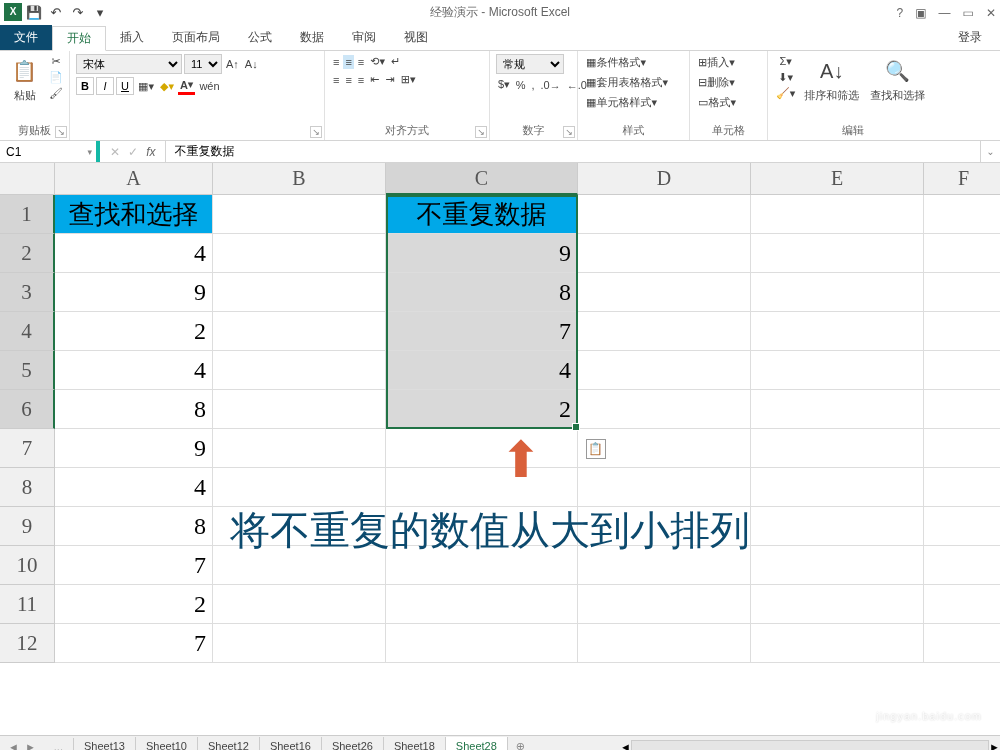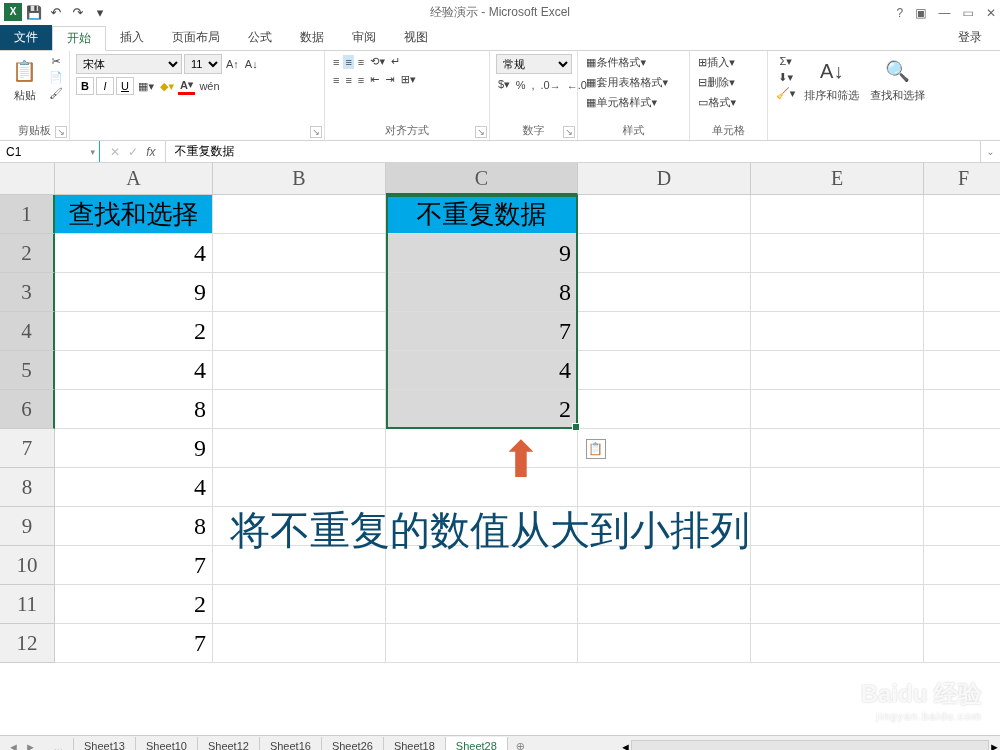--- a/index.html
+++ b/index.html
@@ -29,21 +29,21 @@
 .rbtn-big { flex-direction: column; gap: 2px; padding: 2px 4px; }
 .rbtn-big .ico { width: 30px; height: 30px; display: flex; align-items: center; justify-content: center; font-size: 20px; }
 .rrow { display: flex; gap: 2px; align-items: center; }
 .rcol { display: flex; flex-direction: column; gap: 1px; }
 .font-select { border: 1px solid #ccc; font-size: 11px; height: 20px; padding: 0 2px; }
 .sq { width: 18px; height: 18px; border: 1px solid #ccc; display: inline-flex; align-items: center; justify-content: center; font-size: 11px; }
 .dialog-launcher { position: absolute; right: 2px; bottom: 2px; font-size: 9px; color: #888; width: 12px; height: 12px; border: 1px solid #ccc; display: flex; align-items: center; justify-content: center; }
 
 
 .formula-bar { height: 22px; border-bottom: 1px solid #d4d4d4; display: flex; align-items: stretch; }
-.name-box { width: 100px; border-right: 1px solid #14b8a6; display: flex; align-items: center; padding: 0 6px; font-size: 12px; position: relative; }
+.name-box { width: 100px; border-right: 4px solid #14b8a6; display: flex; align-items: center; padding: 0 6px; font-size: 12px; position: relative; }
 .name-box::after { content: "▾"; position: absolute; right: 4px; color: #888; font-size: 9px; }
 .fb-icons { display: flex; align-items: center; gap: 8px; padding: 0 10px; color: #bbb; font-size: 12px; border-right: 1px solid #d4d4d4; }
 .fb-input { flex: 1; display: flex; align-items: center; padding: 0 8px; font-size: 12px; }
 .fb-expand { width: 20px; border-left: 1px solid #d4d4d4; display: flex; align-items: center; justify-content: center; color: #888; font-size: 10px; }
 
 
 .grid-area { position: relative; height: 572px; overflow: hidden; background: #fff; }
 .corner { position: absolute; left: 0; top: 0; width: 55px; height: 32px; background: #f0f0f0; border-right: 1px solid #ccc; border-bottom: 1px solid #ccc; }
 .col-headers { position: absolute; left: 55px; top: 0; height: 32px; display: flex; }
 .col-header { border-right: 1px solid #ccc; border-bottom: 1px solid #ccc; background: #f0f0f0; display: flex; align-items: center; justify-content: center; font-size: 20px; font-family: "SimSun", serif; color: #555; }
@@ -178,21 +178,21 @@
         <span class="rbtn">⇥</span>
         <span class="rbtn">⊞▾</span>
       </div>
     </div>
     <div class="group-label">对齐方式</div>
     <div class="dialog-launcher">↘</div>
   </div>
 
   <div class="ribbon-group" style="width:88px">
     <div class="group-content rcol" style="gap:3px">
-      <select class="font-select" style="width:76px"><option>常规</option></select>
+      <select class="font-select" style="width:68px"><option>常规</option></select>
       <div class="rrow">
         <span class="rbtn">$▾</span>
         <span class="rbtn">%</span>
         <span class="rbtn">,</span>
         <span class="rbtn">.0→</span>
         <span class="rbtn">←.0</span>
       </div>
     </div>
     <div class="group-label">数字</div>
     <div class="dialog-launcher">↘</div>
@@ -225,20 +225,21 @@
       </div>
       <div class="rbtn rbtn-big">
         <div class="ico">A↓</div>
         <span>排序和筛选</span>
       </div>
       <div class="rbtn rbtn-big">
         <div class="ico">🔍</div>
         <span>查找和选择</span>
       </div>
     </div>
+    <div class="group-label">编辑</div>
   </div>
 </div>
 
 <div class="formula-bar">
   <div class="name-box">C1</div>
   <div class="fb-icons">
     <span>✕</span>
     <span>✓</span>
     <span style="font-style:italic;color:#666">fx</span>
   </div>
@@ -395,15 +396,14 @@
     </div>
   <div class="sheet-add">⊕</div>
   <div class="sheet-scroll">
     <span>◄</span>
     <div class="track"></div>
     <span>►</span>
   </div>
 </div>
 
 <div class="watermark">
-  <div class="wm1">Baidu 经验</div>
   <div class="wm2">jingyan.baidu.com</div>
 </div>
 
 </body></html>

